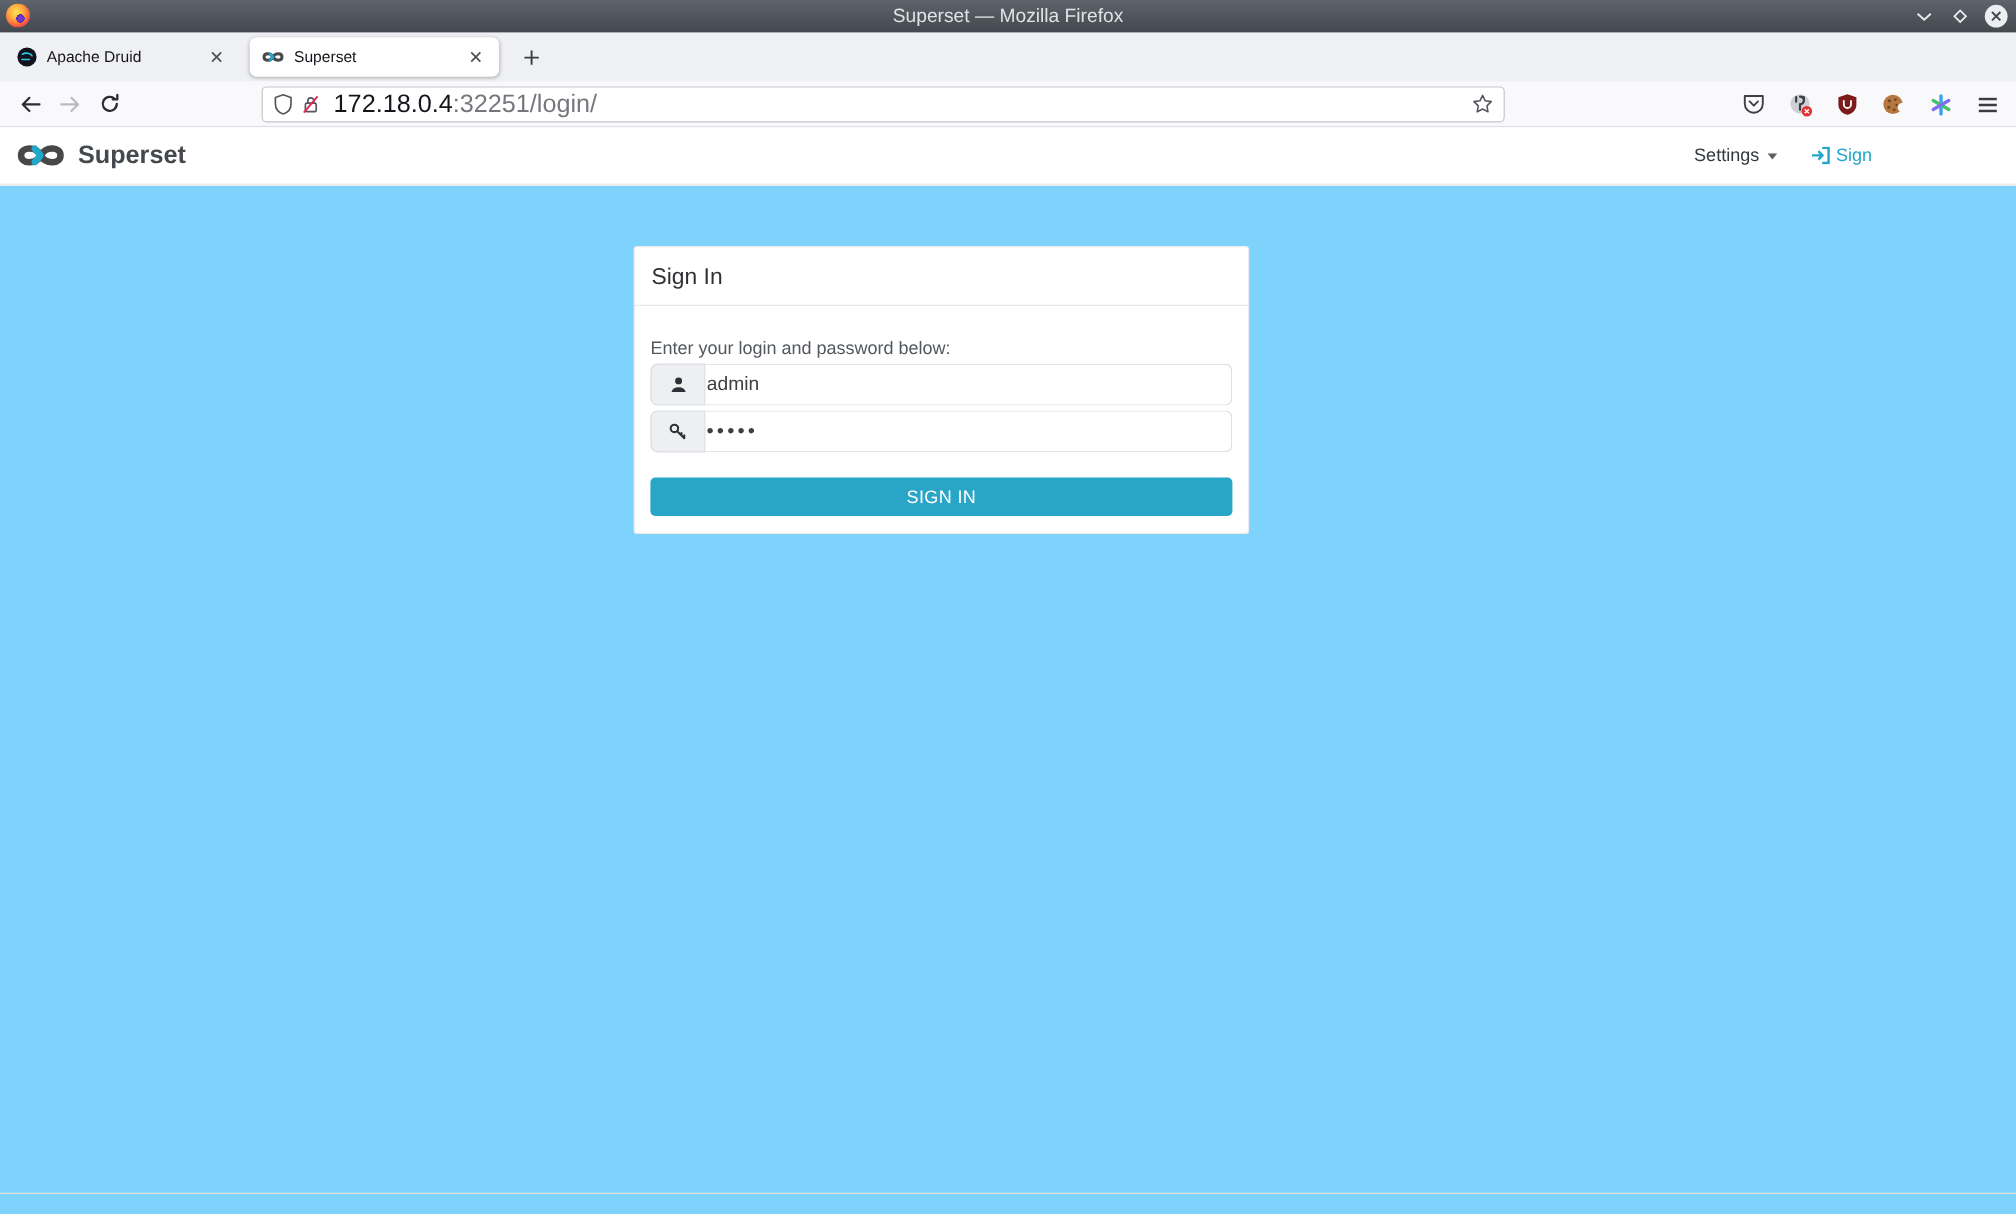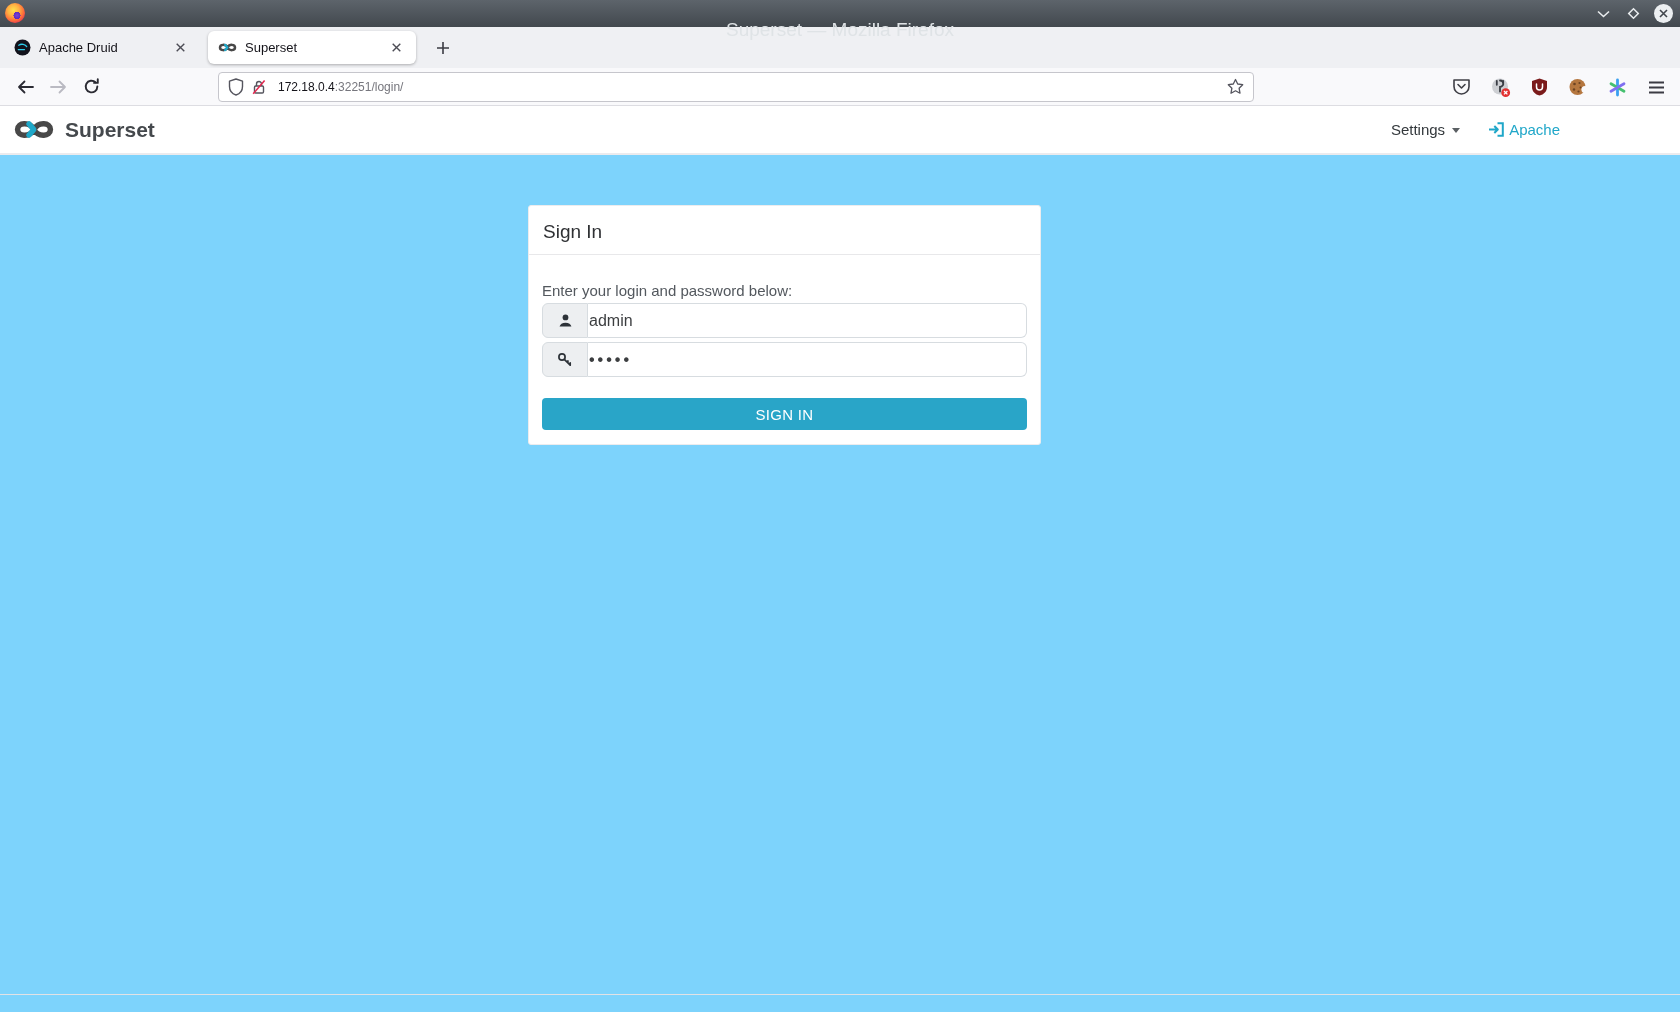--- a/index.html
+++ b/index.html
@@ -7,22 +7,22 @@
   html,body { width:1680px; height:1012px; overflow:hidden; }
   body { font-family:"Liberation Sans", sans-serif; background:#f6f6f7; }
 
   
   .titlebar { position:relative; height:27px;
     background:linear-gradient(#5d646b, #42484e); }
   .ff-logo { position:absolute; left:5px; top:3px; width:20px; height:20px; border-radius:50%;
     background:
       radial-gradient(circle at 60% 62%, #7a43d8 0%, #5b2bbf 20%, rgba(0,0,0,0) 21%),
       radial-gradient(circle at 42% 36%, #ffe14d 0%, #ffb243 32%, #ff7139 58%, #e33157 82%, #b5007f 100%); }
-  .titlebar-title { position:absolute; left:0; right:0; top:16px; line-height:27px;
-    text-align:center; color:#dfe3e6; font-size:19px; }
+  .titlebar-title { position:absolute; left:0; right:0; top:0; line-height:27px;
+    text-align:center; color:#dfe3e6; font-size:16px; }
   .win-controls { position:absolute; right:7px; top:0; height:27px; display:flex; align-items:center; gap:12px; }
   .win-btn { display:flex; align-items:center; justify-content:center; width:18px; height:18px; }
   .close-circle { width:19px; height:19px; border-radius:50%; background:#eceff1;
     display:flex; align-items:center; justify-content:center; }
 
   
   .tabbar { height:41px; background:#eff0f3; display:flex; align-items:center; padding-left:4px; }
   .tab { height:33px; border-radius:6px; display:flex; align-items:center;
     padding:0 10px; font-size:13px; color:#15141a; }
   .tab-inactive { width:196px; }
@@ -36,21 +36,21 @@
 
   
   .navtoolbar { position:relative; height:38px; background:#f9f9fb;
     border-bottom:1px solid #dddde2; display:flex; align-items:center; padding:0 10px; }
   .nav-btn { width:30px; height:30px; display:flex; align-items:center;
     justify-content:center; border-radius:4px; }
   .nav-btn + .nav-btn { margin-left:3px; }
   .urlbar { margin-left:112px; flex:0 0 1036px; height:30px; background:#ffffff;
     border:1px solid #c6c6cc; border-radius:4px; display:flex; align-items:center; padding:0 9px; }
   .urlbar-icon { display:flex; align-items:center; margin-right:7px; }
-  .url-text { font-size:12px; flex:1; margin-left:4px; white-space:nowrap; }
+  .url-text { font-size:21px; flex:1; margin-left:4px; white-space:nowrap; }
   .url-host { color:#15141a; }
   .url-path { color:#76767d; }
   .toolbar-right { position:absolute; right:12px; top:0; height:38px;
     display:flex; align-items:center; gap:15px; }
   .tb-icon { display:flex; align-items:center; justify-content:center; width:24px; height:24px; }
 
   
   .app-navbar { position:relative; height:49px; background:#ffffff;
     border-bottom:2px solid #ebebee; display:flex; align-items:center; }
   .brand { display:flex; align-items:center; gap:10px; margin-left:13px; }
@@ -240,21 +240,21 @@
   <div class="navbar-right">
     <span class="settings-link">
       <span>Settings</span>
       <span class="caret"></span>
     </span>
     <span class="login-link">
       <svg width="16" height="15" viewBox="0 0 16 15">
         <path d="M9.5 1.2 H14.8 V13.8 H9.5" fill="none" stroke="#20A7C9" stroke-width="2"></path>
         <path d="M1 7.5 H9.5 M6.3 4 L9.8 7.5 L6.3 11" fill="none" stroke="#20A7C9" stroke-width="2" stroke-linejoin="round"></path>
       </svg>
-      <span>Apache</span>
+      <span>Sign</span>
     </span>
   </div>
 </div>
 
 <div class="main">
 
   <div class="signin-card">
     <div class="card-header">
       <div class="card-title">Sign In</div>
     </div>

